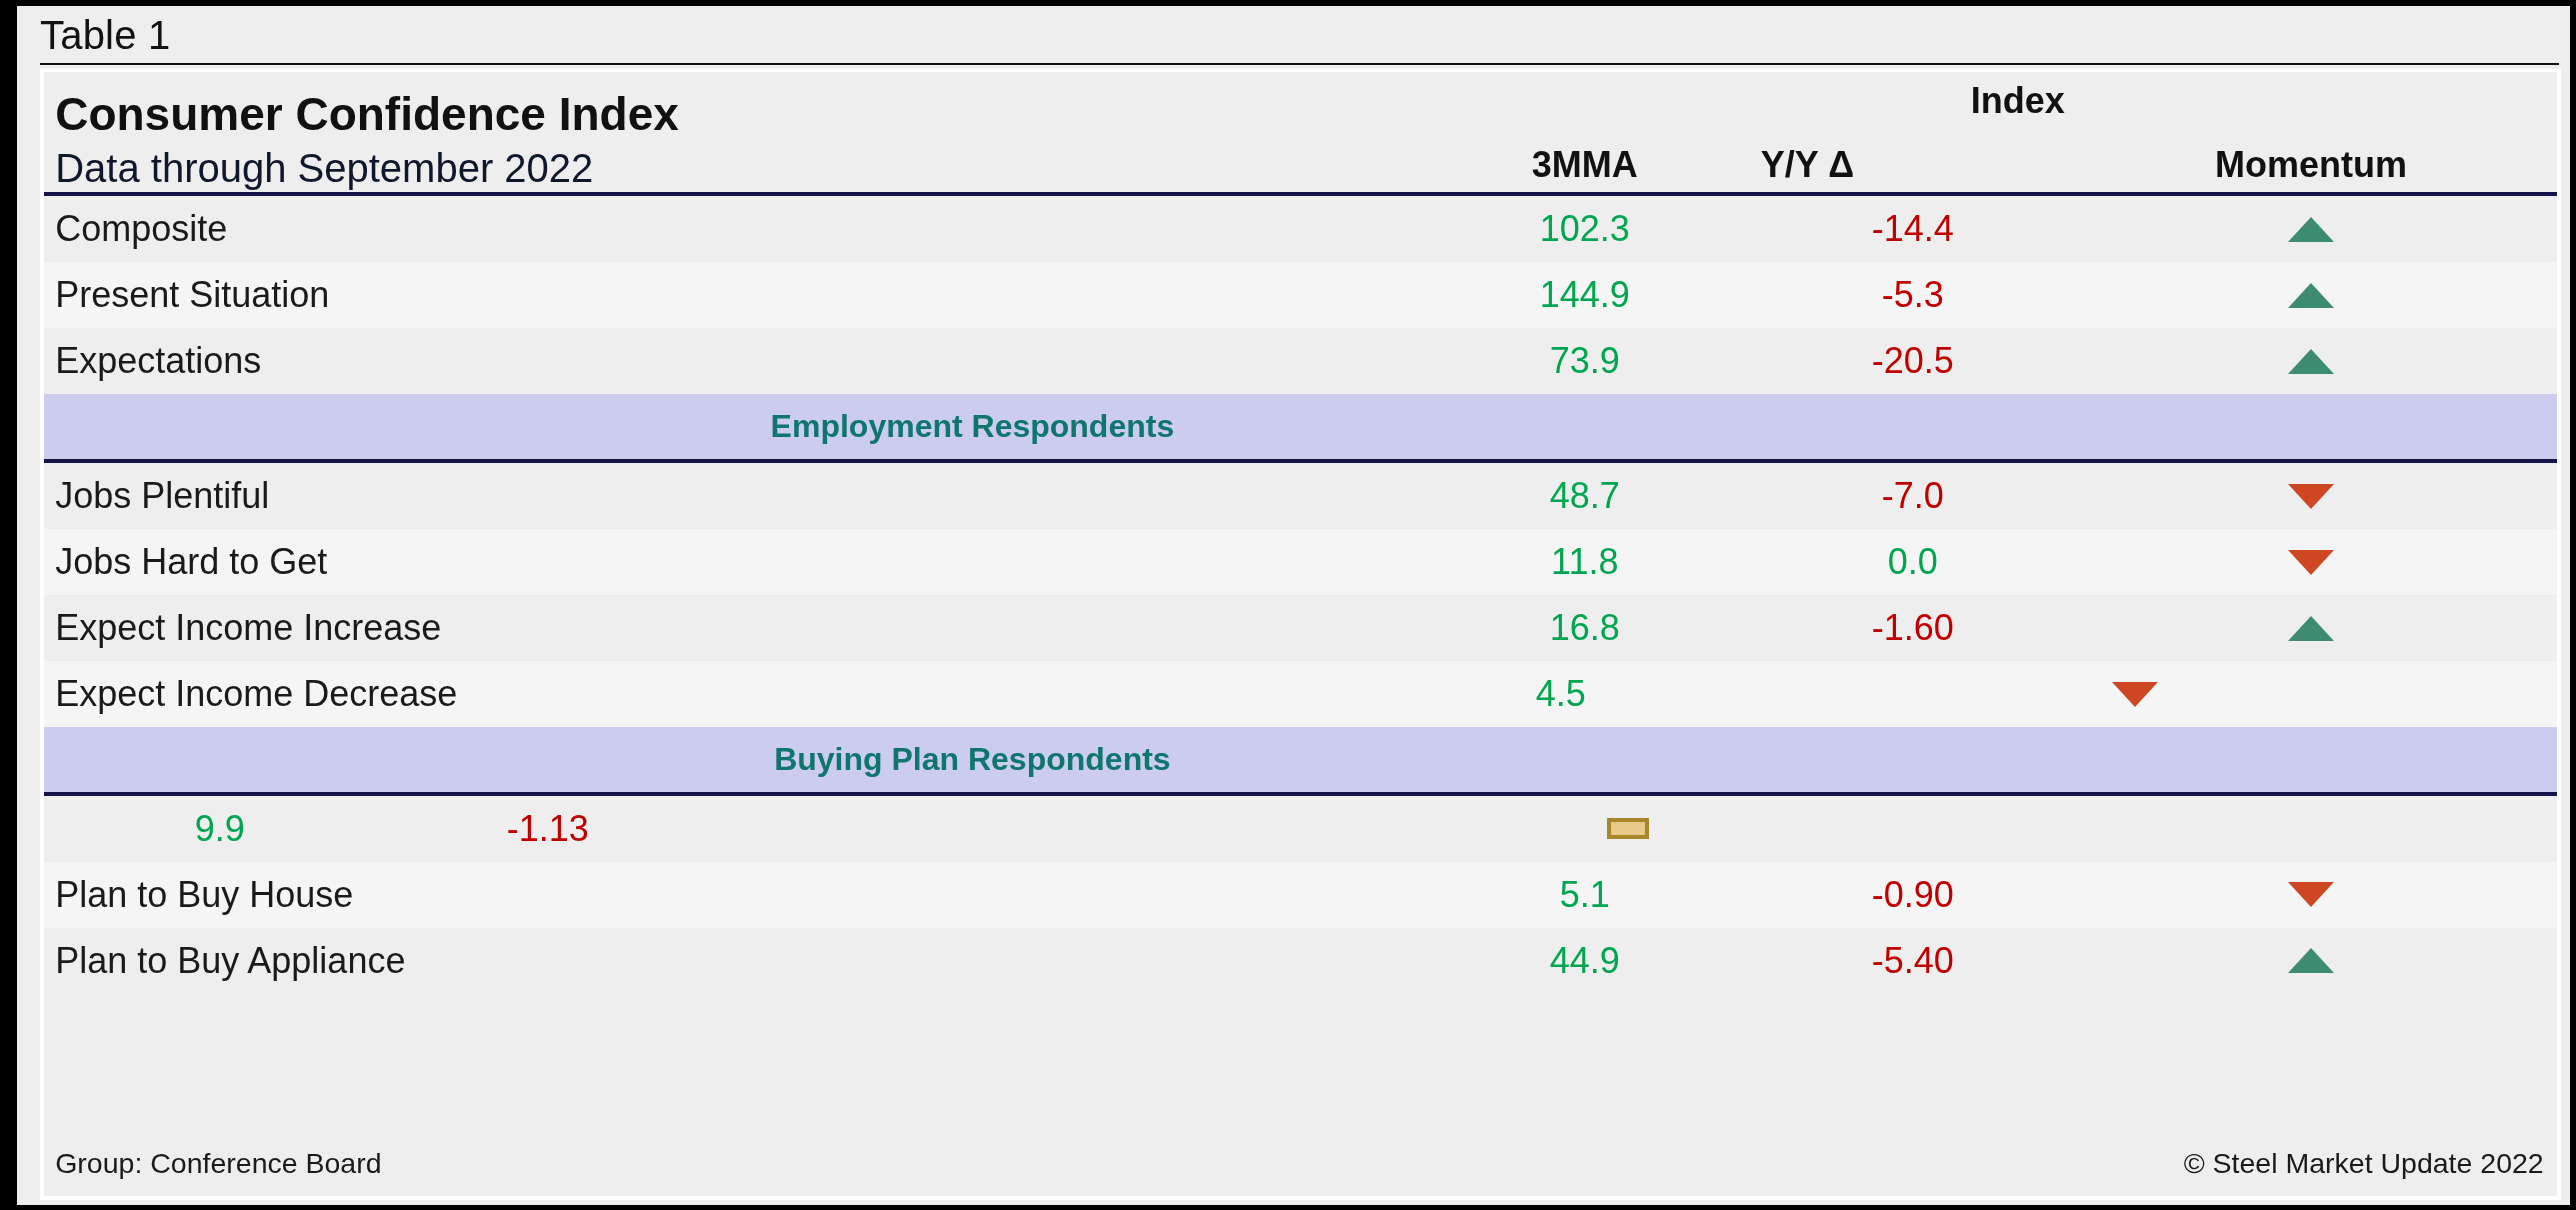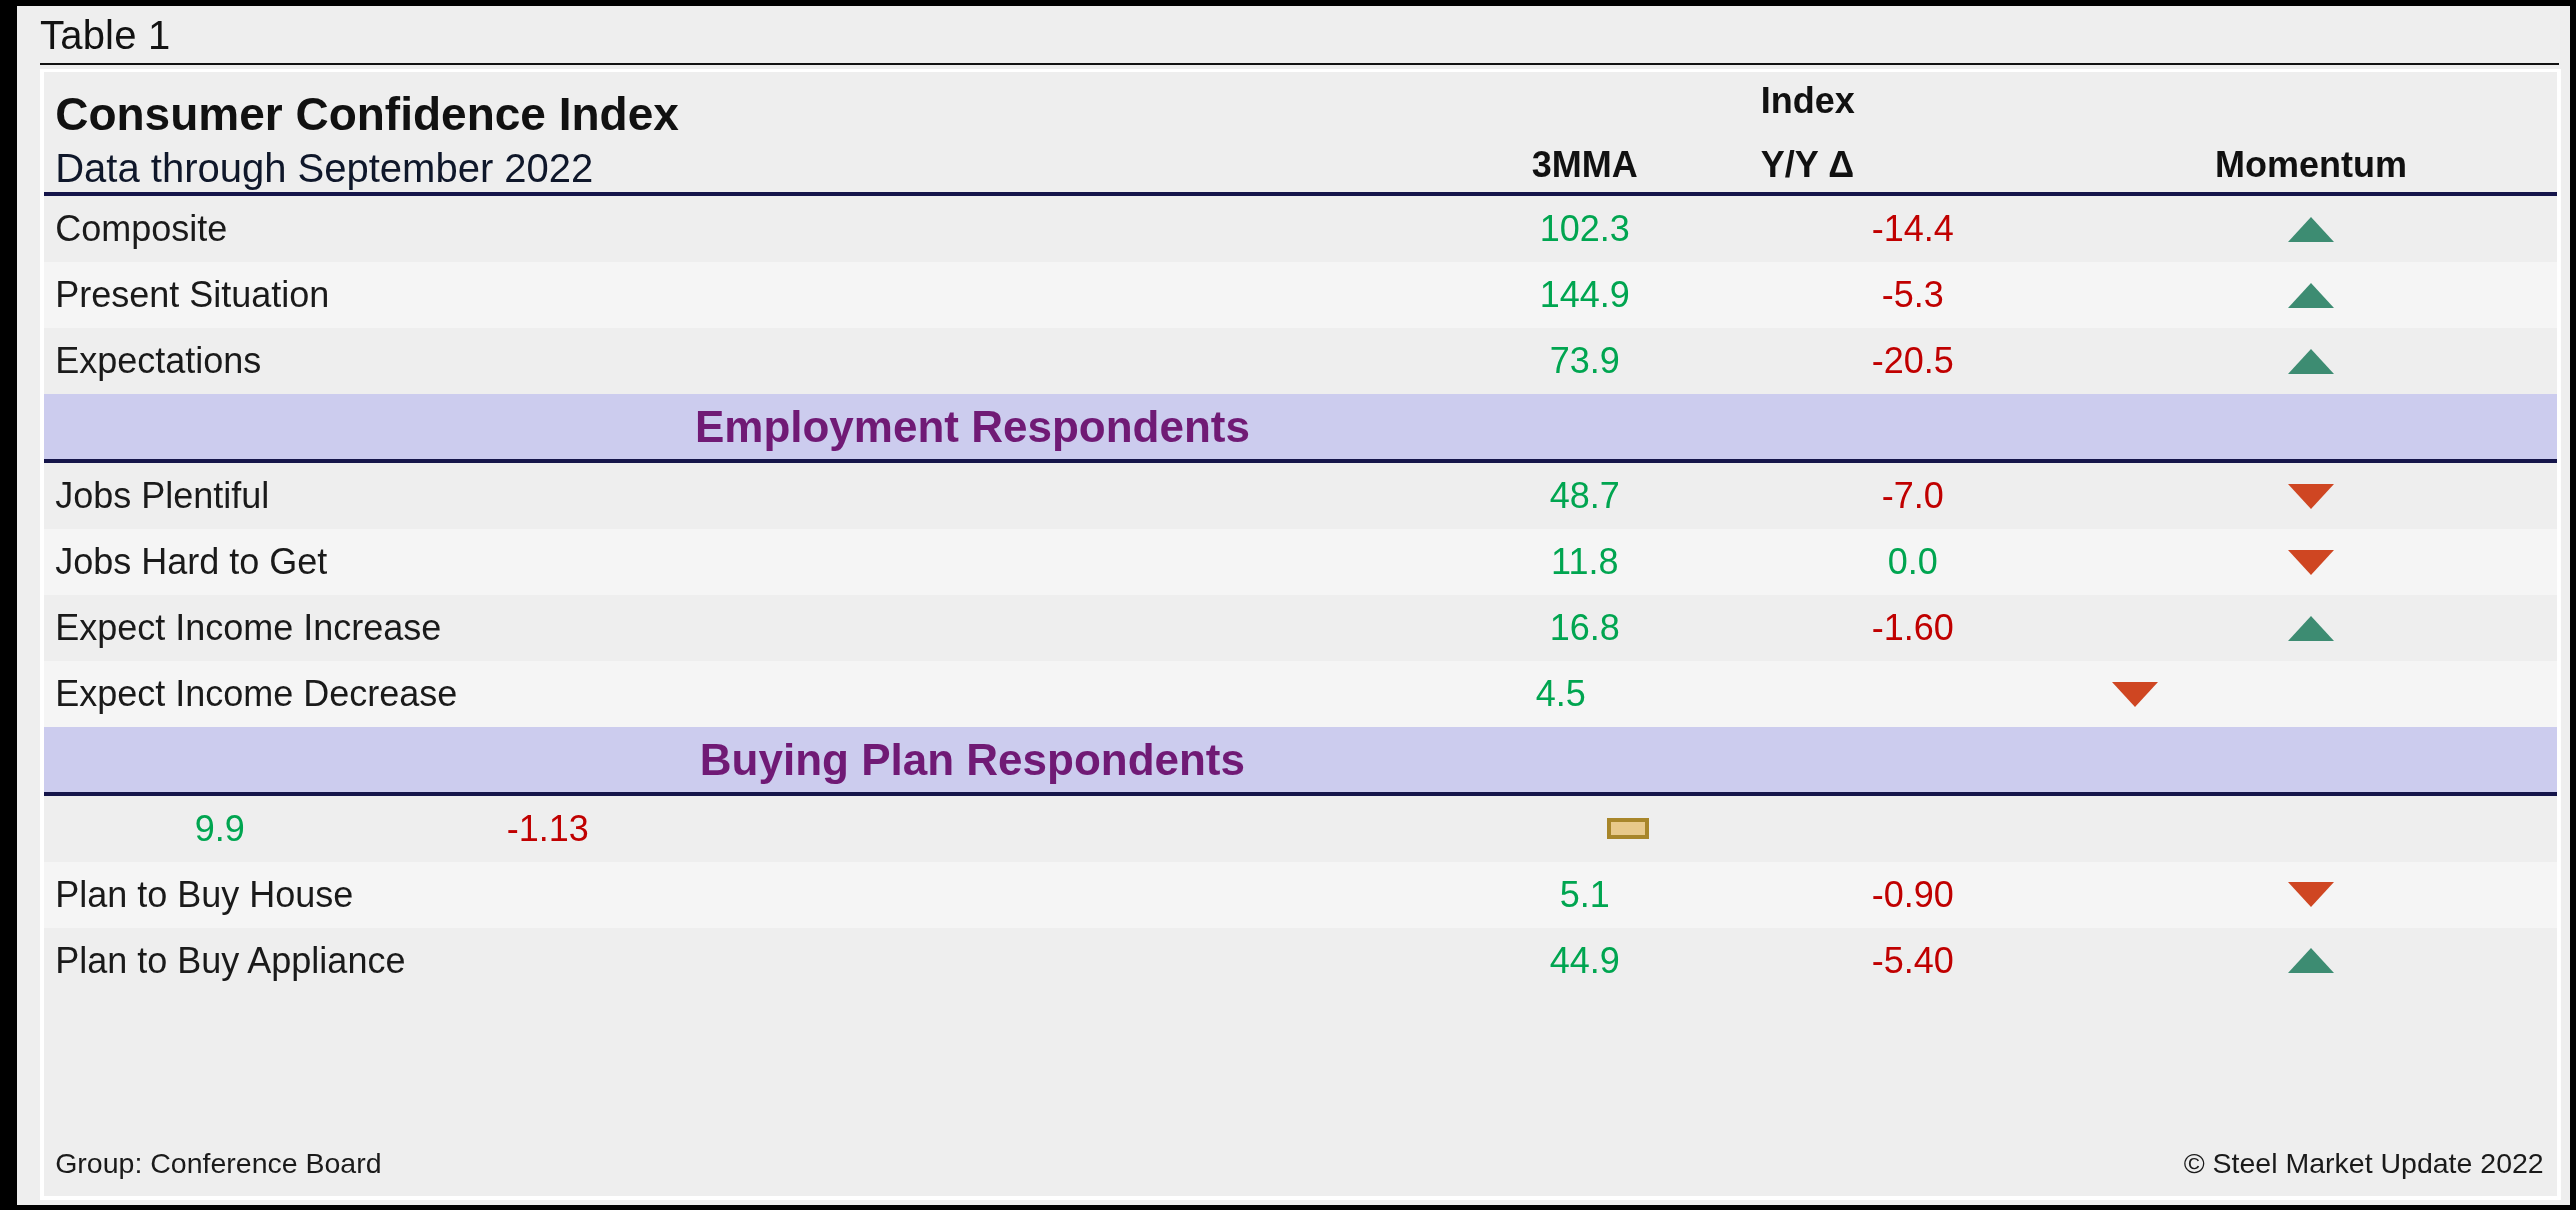--- a/index.html
+++ b/index.html
@@ -176,21 +176,21 @@
     font-size: 40px;
     color: #0f172a;
     white-space: nowrap;
     text-align: center;
   }
   #h-index {
     position: absolute;
     left: 1717px;
     top: 7.6px;
     width: 304px;
-    text-align: left;
+    text-align: right;
     font-size: 36px;
     font-weight: bold;
     color: #111111;
   }
   #h-3mma {
     position: absolute;
     left: 1365px;
     top: 72px;
     width: 352px;
     text-align: center;
@@ -244,23 +244,23 @@
   .neg { color: #c00000; }
 
   .section-row {
     height: 65px;
     background: #ccccee;
     display: flex;
     align-items: center;
     justify-content: center;
   }
   .section-text {
-    font-size: 44px;
-    font-weight: bold;
-    color: #701a75;
+    font-size: 32px;
+    font-weight: bold;
+    color: #0f766e;
     
     margin-right: 656px;
   }
 
   
   .mom {
     display: inline-block;
     vertical-align: middle;
   }
   .mom-up {

